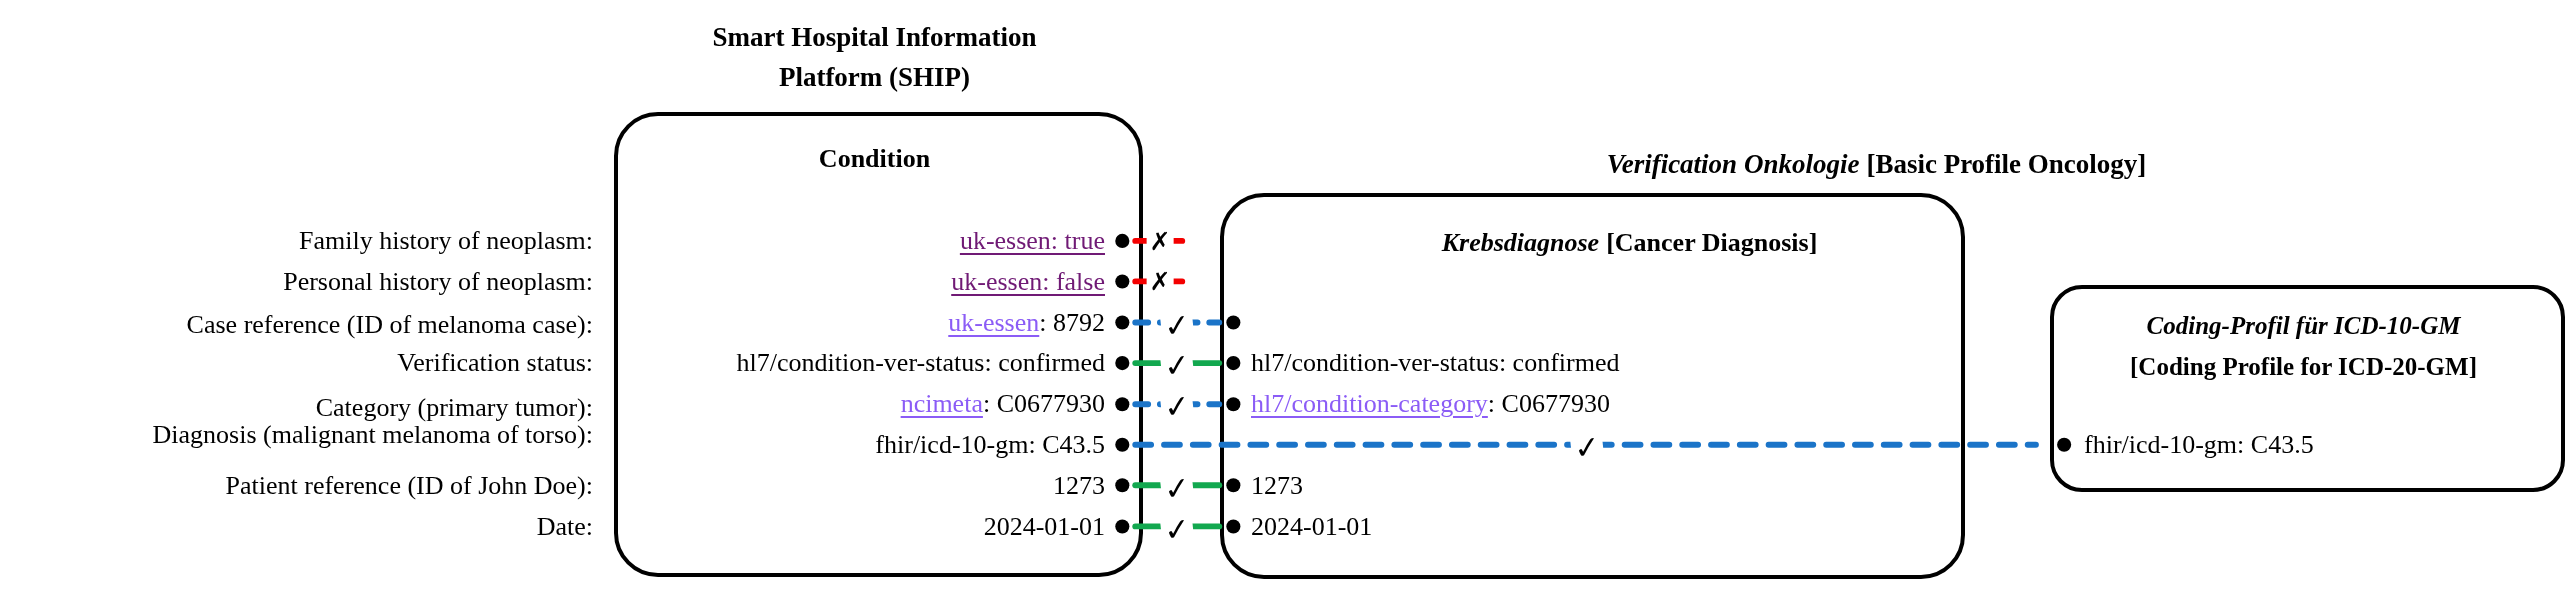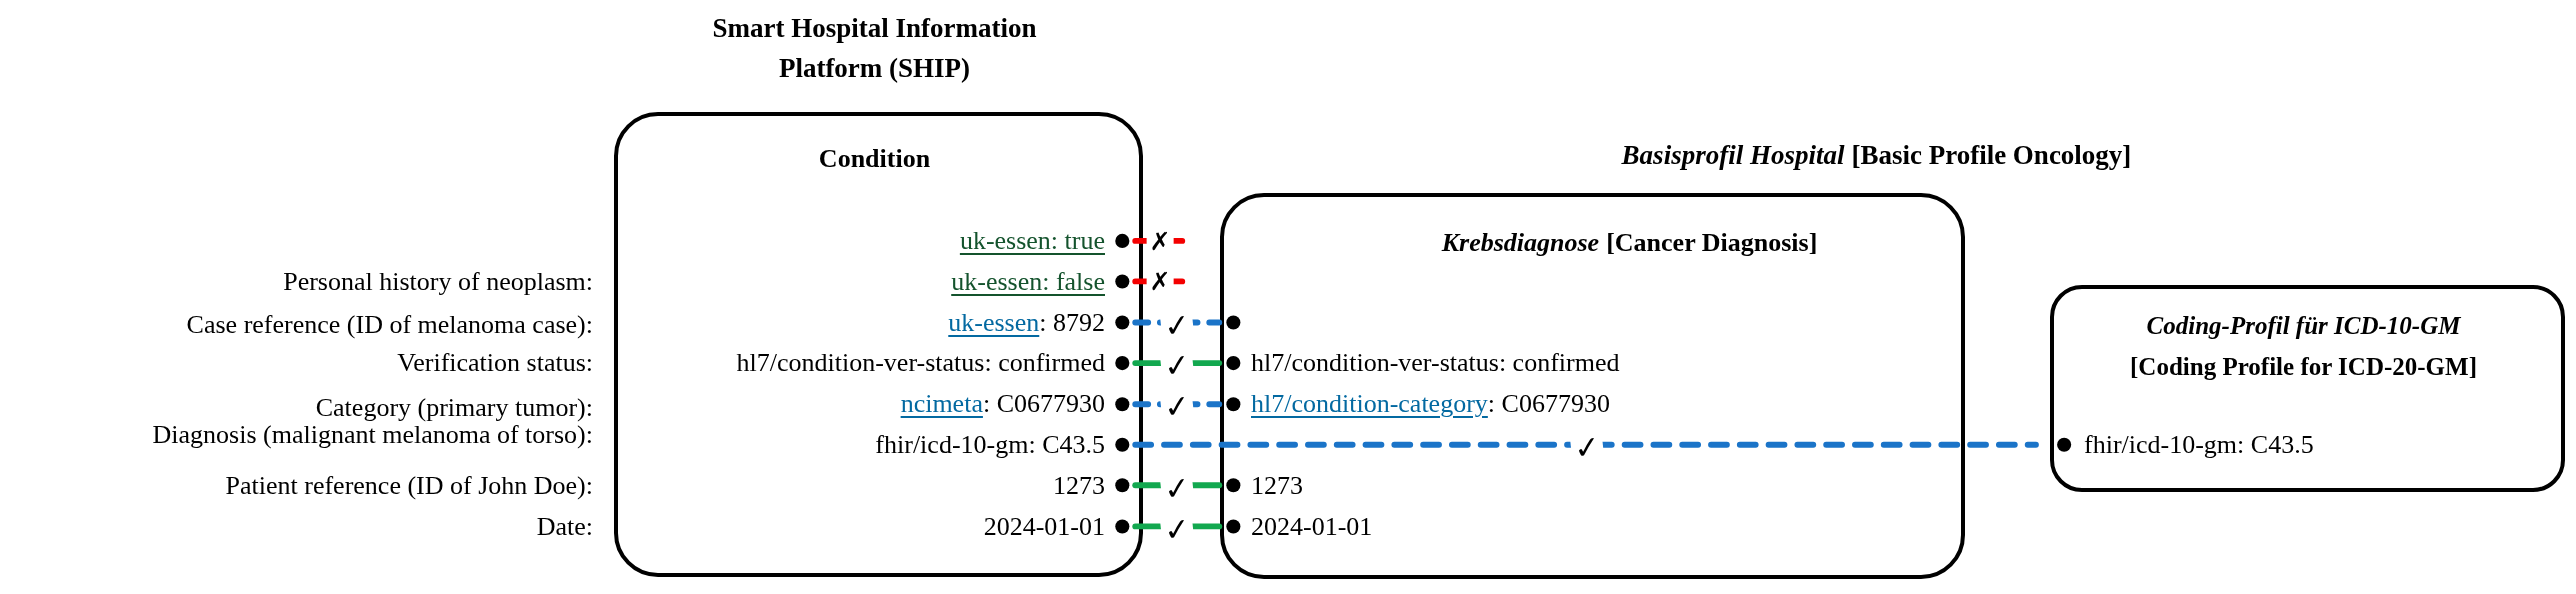--- a/index.html
+++ b/index.html
@@ -6,55 +6,55 @@
   #canvas{
     position:relative;width:2576px;height:594px;background:#ffffff;
     font-family:"Liberation Serif","DejaVu Serif",serif;color:#000;overflow:hidden;
   }
   
   .node-box{position:absolute;border:4.1px solid #000;border-radius:44px;background:#fff;z-index:1;}
   #ship-box{left:614px;top:112px;width:521px;height:457px;}
   #krebs-box{left:1220px;top:193px;width:737px;height:378px;}
   #coding-box{left:2050px;top:285px;width:507px;height:199px;border-radius:32px;}
   
-  .big-title{position:absolute;font-size:27px;font-weight:bold;line-height:40px;text-align:center;z-index:3;}
+  .big-title{position:absolute;font-size:27px;font-weight:bold;line-height:40px;text-align:center;z-index:3;margin-top:9px;}
   .box-header{position:absolute;font-size:26px;font-weight:bold;line-height:40px;text-align:center;z-index:3;}
   #ship-title{left:614px;top:7.6px;width:521px;}
   #basis-title{left:1224px;top:135px;width:1305px;}
   #krebs-header{left:1220px;top:223px;width:737px;margin-left:41px;}
   #condition-header{left:614px;top:139px;width:521px;}
   #coding-title{left:2050px;top:305px;width:507px;font-size:25px;line-height:41px;text-align:center;}
   .de-term{font-style:italic;margin-right:7px;}
   
   .row-label{position:absolute;left:0;width:593px;text-align:right;font-size:26px;line-height:40px;z-index:3;}
   .ship-value{position:absolute;left:617px;width:488px;text-align:right;font-size:26px;line-height:40px;z-index:3;}
   .krebs-value{position:absolute;left:1251px;font-size:26px;line-height:40px;z-index:3;white-space:nowrap;}
   .coding-value{position:absolute;left:2084px;font-size:26px;line-height:40px;z-index:3;white-space:nowrap;}
-  .link-blue{color:#0369a1;text-decoration:underline;text-underline-offset:4.1px;text-decoration-thickness:1.8px;cursor:pointer;}
-  .link-red{color:#14532d;text-decoration:underline;text-underline-offset:4.1px;text-decoration-thickness:1.8px;}
+  .link-blue{color:#8b5cf6;text-decoration:underline;text-underline-offset:4.1px;text-decoration-thickness:1.8px;cursor:pointer;}
+  .link-red{color:#701a75;text-decoration:underline;text-underline-offset:4.1px;text-decoration-thickness:1.8px;}
   
   #connector-svg{position:absolute;left:0;top:0;width:2576px;height:594px;z-index:2;}
   
   .mark{position:absolute;z-index:4;transform:translate(-50%,-50%);
     font-family:"DejaVu Sans",sans-serif;color:#000;background:#fff;
     line-height:1;padding:1.2px 2.9px;font-weight:normal;}
   .mark-check{font-size:31px;transform:translate(-50%,-50%) rotate(-6deg);}
   .mark-x{font-size:25px;}
 </style>
 </head>
 <body>
 
 <div id="canvas">
 
   <div class="big-title" id="ship-title">
     <div>Smart Hospital Information</div>
     <div>Platform (SHIP)</div>
   </div>
   <div class="big-title" id="basis-title">
-    <span class="de-term">Basisprofil Hospital</span><span>[Basic Profile Oncology]</span>
+    <span class="de-term">Verification Onkologie</span><span>[Basic Profile Oncology]</span>
   </div>
 
   <div class="node-box" id="ship-box"></div>
   <div class="node-box" id="krebs-box"></div>
   <div class="node-box" id="coding-box"></div>
 
   <div class="box-header" id="condition-header">Condition</div>
   <div class="box-header" id="krebs-header">
     <span class="de-term">Krebsdiagnose</span><span>[Cancer Diagnosis]</span>
   </div>
@@ -85,20 +85,21 @@
 
     <circle cx="2098" cy="549" r="12" fill="#000"></circle>
     <circle cx="2098" cy="618" r="12" fill="#000"></circle>
     <circle cx="2098" cy="688" r="12" fill="#000"></circle>
     <circle cx="2098" cy="826" r="12" fill="#000"></circle>
     <circle cx="2098" cy="896" r="12" fill="#000"></circle>
 
     <circle cx="3512" cy="757" r="12" fill="#000"></circle>
   </svg>
 
+  <div class="row-label" style="top:221px">Family history of neoplasm:</div>
   <div class="row-label" style="top:262px">Personal history of neoplasm:</div>
   <div class="row-label" style="top:305px">Case reference (ID of melanoma case):</div>
   <div class="row-label" style="top:343px">Verification status:</div>
   <div class="row-label" style="top:388px">Category (primary tumor):</div>
   <div class="row-label" style="top:415px">Diagnosis (malignant melanoma of torso):</div>
   <div class="row-label" style="top:466px">Patient reference (ID of John Doe):</div>
   <div class="row-label" style="top:507px">Date:</div>
 
   <div class="ship-value" style="top:221px">
     <span class="link-red">uk-essen: true</span><span></span>

